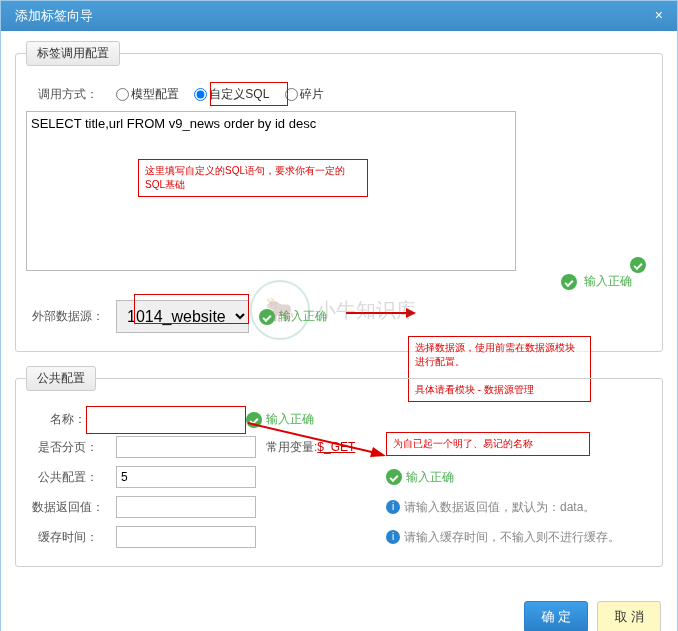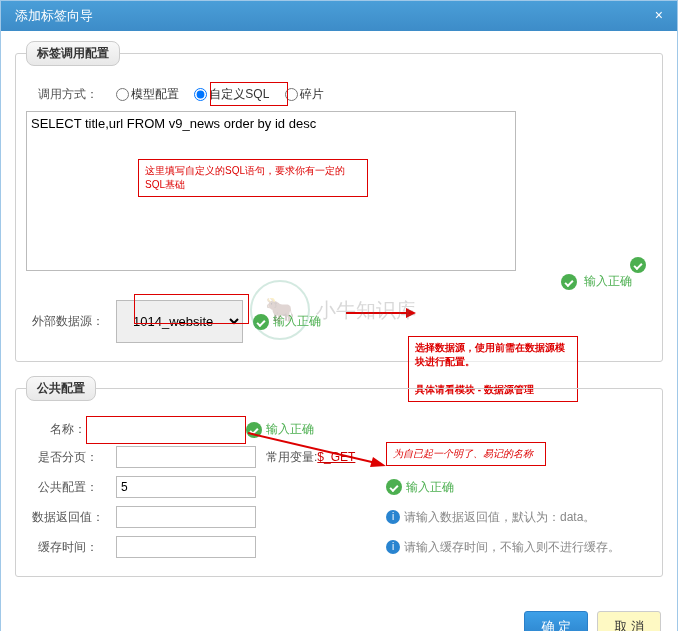--- a/index.html
+++ b/index.html
@@ -2,27 +2,27 @@
 <html><head>
 <meta charset="utf-8">
 <style>
 * { box-sizing: border-box; margin: 0; padding: 0; }
 body { font-family: "Microsoft YaHei", Arial, sans-serif; font-size: 12px; background: #fff; width: 678px; height: 631px; position: relative; }
 .dialog { width: 678px; border: 1px solid #a0c8e8; }
 .titlebar { background: linear-gradient(#4a9ed8, #3d8cc8); color: #fff; padding: 6px 14px; font-size: 13px; display: flex; justify-content: space-between; align-items: flex-start; }
 .titlebar .close { cursor: pointer; font-size: 14px; }
 .body { padding: 10px 14px; background: #fff; }
 fieldset { border: 1px solid #d0d0d0; border-radius: 3px; padding: 12px 10px 10px; margin-bottom: 14px; position: relative; }
-legend { background: linear-gradient(#f8f8f8, #e8e8e8); border: 1px solid #ccc; border-radius: 8px; padding: 3px 10px; font-size: 12px; color: #333; font-weight: bold; }
+legend { background: linear-gradient(#f8f8f8, #e8e8e8); border: 1px solid #ccc; border-radius: 3px; padding: 3px 10px; font-size: 12px; color: #333; }
 .row { display: flex; align-items: center; margin: 8px 0; position: relative; }
 .label { width: 90px; text-align: center; color: #555; padding-right: 6px; }
 .radios label { margin-right: 12px; color: #333; }
 .radios input { vertical-align: middle; margin-right: 2px; }
 textarea { width: 490px; height: 160px; border: 1px solid #bbb; padding: 4px; font-family: Arial; font-size: 13px; resize: none; }
-select { border: 1px solid #bbb; padding: 12px; font-size: 13px; }
+select { border: 1px solid #bbb; padding: 6px; font-size: 16px; }
 input[type=text] { border: 1px solid #bbb; padding: 3px 4px; font-size: 12px; width: 140px; }
 .ok-icon { display: inline-block; width: 16px; height: 16px; background: #4caf50; border-radius: 50%; position: relative; vertical-align: middle; margin-left: 10px; }
 .ok-icon::after { content: ""; position: absolute; left: 4px; top: 6px; width: 6px; height: 3px; border-left: 2px solid #fff; border-bottom: 2px solid #fff; transform: rotate(-45deg); }
 .info-icon { display: inline-block; width: 14px; height: 14px; background: #2984d0; border-radius: 50%; color: #fff; text-align: center; line-height: 14px; font-size: 10px; vertical-align: middle; margin-left: 6px; }
 .ok-text { color: #4caf50; margin-left: 4px; vertical-align: middle; }
 .hint { color: #888; margin-left: 4px; vertical-align: middle; }
 .redbox { position: absolute; border: 1px solid #d00; pointer-events: none; }
 .anno { position: absolute; border: 1px solid #d00; color: #d00; padding: 4px 6px; font-size: 10px; background: rgba(255,255,255,0.6); line-height: 1.4; }
 .footer { text-align: right; padding: 10px 16px; }
 .btn { display: inline-block; padding: 6px 16px; border-radius: 3px; font-size: 13px; cursor: pointer; margin-left: 6px; }
@@ -73,21 +73,21 @@
         </select>
         <span class="ok-icon"></span>
         <span class="ok-text">输入正确</span>
         <div class="redbox" style="left:108px; top:-6px; width:115px; height:30px;"></div>
         <svg class="arrow" style="left:320px; top:6px;" width="70" height="14">
             <line x1="0" y1="7" x2="60" y2="7" stroke="#d00" stroke-width="2"></line>
             <polygon points="60,2 70,7 60,12" fill="#d00"></polygon>
           </svg>
       </div>
 
-      <div class="anno" style="left:392px; top:270px; width:170px; white-space:pre-line;font-weight:bold;">选择数据源，使用前需在数据源模块进行配置。
+      <div class="anno" style="left:392px; top:270px; width:183px; white-space:pre-line;">选择数据源，使用前需在数据源模块进行配置。
 
 具体请看模块 - 数据源管理</div>
     </fieldset>
 
     <fieldset>
       <legend>公共配置</legend>
 
       <div class="row" style="position:relative;">
         <div class="label">名称：</div>
         <span class="ok-icon" style="margin-left:130px;"></span>
@@ -97,21 +97,21 @@
             <line x1="0" y1="2" x2="128" y2="32" stroke="#d00" stroke-width="2"></line>
             <polygon points="125,26 138,35 122,36" fill="#d00"></polygon>
           </svg>
       </div>
 
       <div class="row">
         <div class="label">是否分页：</div>
         <input type="text" style="">
         <span style="margin-left:10px; color:#555;">常用变量:</span>
         <span style="color:#c00;text-decoration:underline;">$_GET</span>
-        <div class="anno" style="position:absolute; left:360px; top:-4px; width:160px;font-style:italic;">为自已起一个明了、易记的名称</div>
+        <div class="anno" style="position:absolute; left:360px; top:-4px; width:204px;">为自已起一个明了、易记的名称</div>
       </div>
 
       <div class="row">
         <div class="label">公共配置：</div>
         <input type="text" value="5" style="">
         <span class="ok-icon" style="margin-left:130px;"></span>
         <span class="ok-text">输入正确</span>
       </div>
 
       <div class="row">

